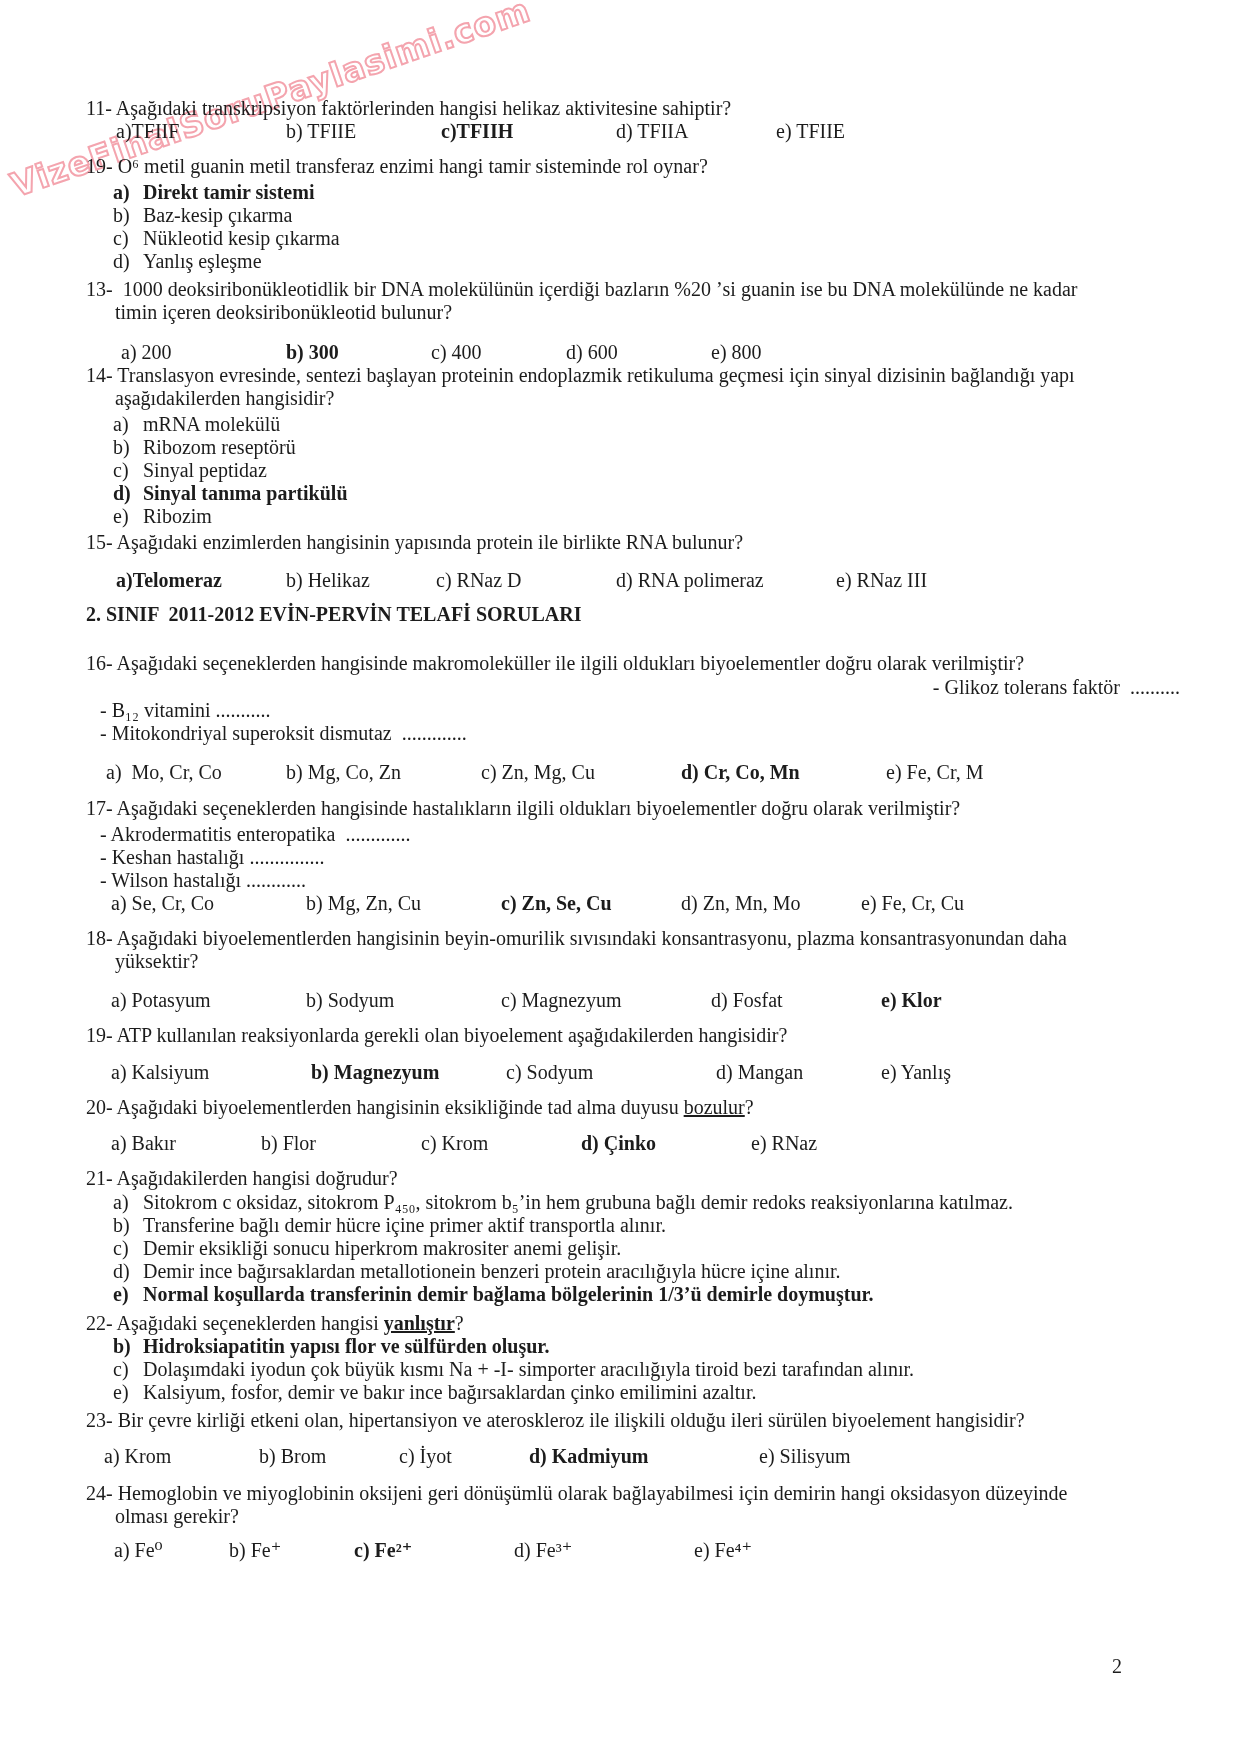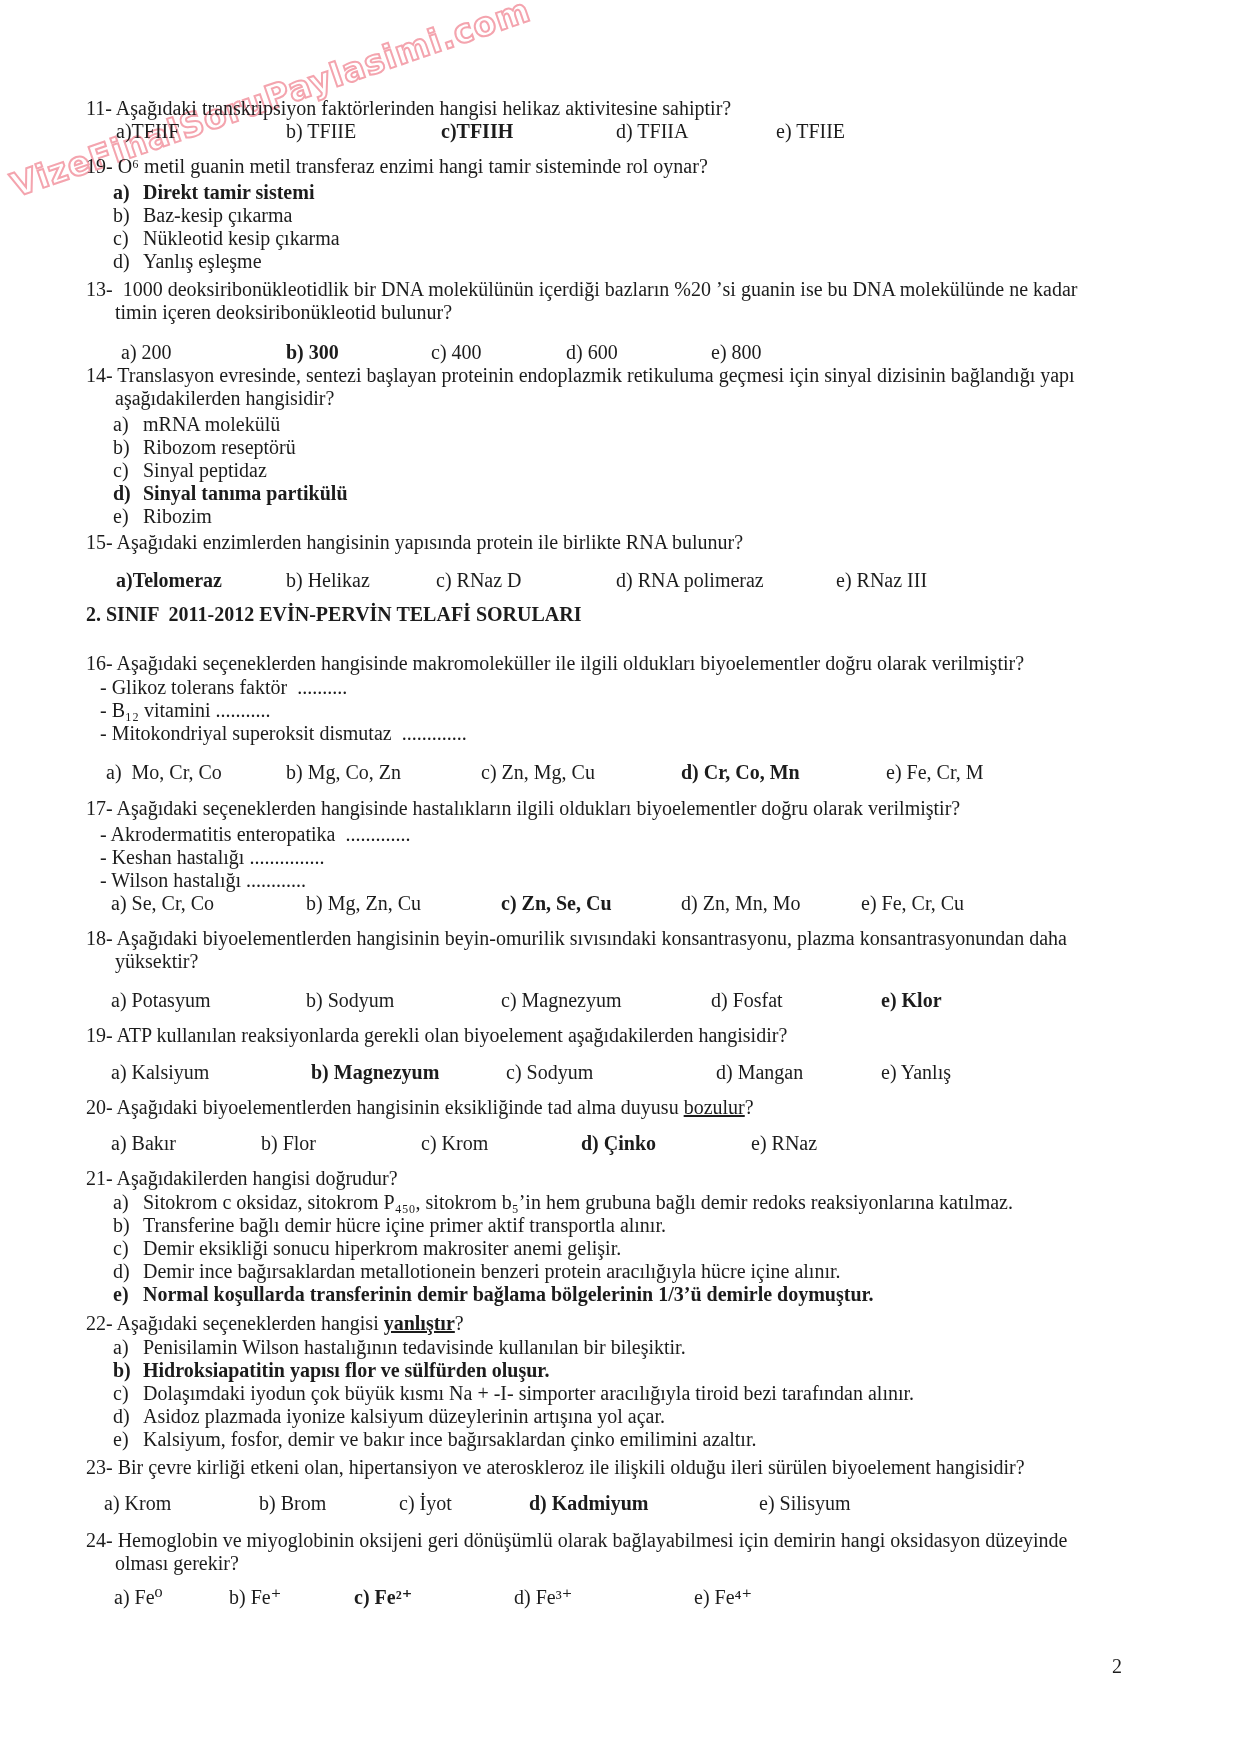--- a/index.html
+++ b/index.html
@@ -91,21 +91,21 @@
       <span>c) RNaz D</span>
       <span>d) RNA polimeraz</span>
       <span>e) RNaz III</span>
     </div>
   </div>
 
   <div class="heading">2. SINIF  2011-2012 EVİN-PERVİN TELAFİ SORULARI</div>
 
   <div style="margin-top:26px;">
     <div class="line qtext">16- Aşağıdaki seçeneklerden hangisinde makromoleküller ile ilgili oldukları biyoelementler doğru olarak verilmiştir?</div>
-    <div class="clue" style="margin-top:1px;">- Glikoz tolerans faktör  ..........</div>
+    <div class="clue" style="margin-top:1px;text-align:right;">- Glikoz tolerans faktör  ..........</div>
     <div class="clue">- B₁₂ vitamini ...........</div>
     <div class="clue">- Mitokondriyal superoksit dismutaz  .............</div>
     <div class="opt-row" style="margin-top:16px;margin-left:20px;grid-template-columns:180px 195px 200px 205px auto;">
       <span>a)  Mo, Cr, Co</span>
       <span>b) Mg, Co, Zn</span>
       <span>c) Zn, Mg, Cu</span>
       <span class="b">d) Cr, Co, Mn</span>
       <span>e) Fe, Cr, M</span>
     </div>
   </div>
@@ -162,24 +162,22 @@
     <div class="line qtext">21- Aşağıdakilerden hangisi doğrudur?</div>
     <div class="sub-item" style="margin-top:1px;"><span class="letter">a)</span><span>Sitokrom c oksidaz, sitokrom P₄₅₀, sitokrom b₅ʼin hem grubuna bağlı demir redoks reaksiyonlarına katılmaz.</span></div>
     <div class="sub-item"><span class="letter">b)</span><span>Transferine bağlı demir hücre içine primer aktif transportla alınır.</span></div>
     <div class="sub-item"><span class="letter">c)</span><span>Demir eksikliği sonucu hiperkrom makrositer anemi gelişir.</span></div>
     <div class="sub-item"><span class="letter">d)</span><span>Demir ince bağırsaklardan metallotionein benzeri protein aracılığıyla hücre içine alınır.</span></div>
     <div class="sub-item b"><span class="letter">e)</span><span>Normal koşullarda transferinin demir bağlama bölgelerinin 1/3ʼü demirle doymuştur.</span></div>
   </div>
 
   <div style="margin-top:6px;">
     <div class="line qtext"><span>22- Aşağıdaki seçeneklerden hangisi </span><span class="b u">yanlıştır</span><span>?</span></div>
-    <div class="sub-item" style="margin-top:1px;"><span class="letter">a)</span><span>Penisilamin Wilson hastalığının tedavisinde kullanılan bir bileşiktir.</span></div>
     <div class="sub-item b"><span class="letter">b)</span><span>Hidroksiapatitin yapısı flor ve sülfürden oluşur.</span></div>
     <div class="sub-item"><span class="letter">c)</span><span>Dolaşımdaki iyodun çok büyük kısmı Na + -I- simporter aracılığıyla tiroid bezi tarafından alınır.</span></div>
-    <div class="sub-item"><span class="letter">d)</span><span>Asidoz plazmada iyonize kalsiyum düzeylerinin artışına yol açar.</span></div>
     <div class="sub-item"><span class="letter">e)</span><span>Kalsiyum, fosfor, demir ve bakır ince bağırsaklardan çinko emilimini azaltır.</span></div>
   </div>
 
   <div style="margin-top:5px;">
     <div class="line qtext">23- Bir çevre kirliği etkeni olan, hipertansiyon ve ateroskleroz ile ilişkili olduğu ileri sürülen biyoelement hangisidir?</div>
     <div class="opt-row" style="margin-top:13px;margin-left:18px;grid-template-columns:155px 140px 130px 230px auto;">
       <span>a) Krom</span>
       <span>b) Brom</span>
       <span>c) İyot</span>
       <span class="b">d) Kadmiyum</span>

